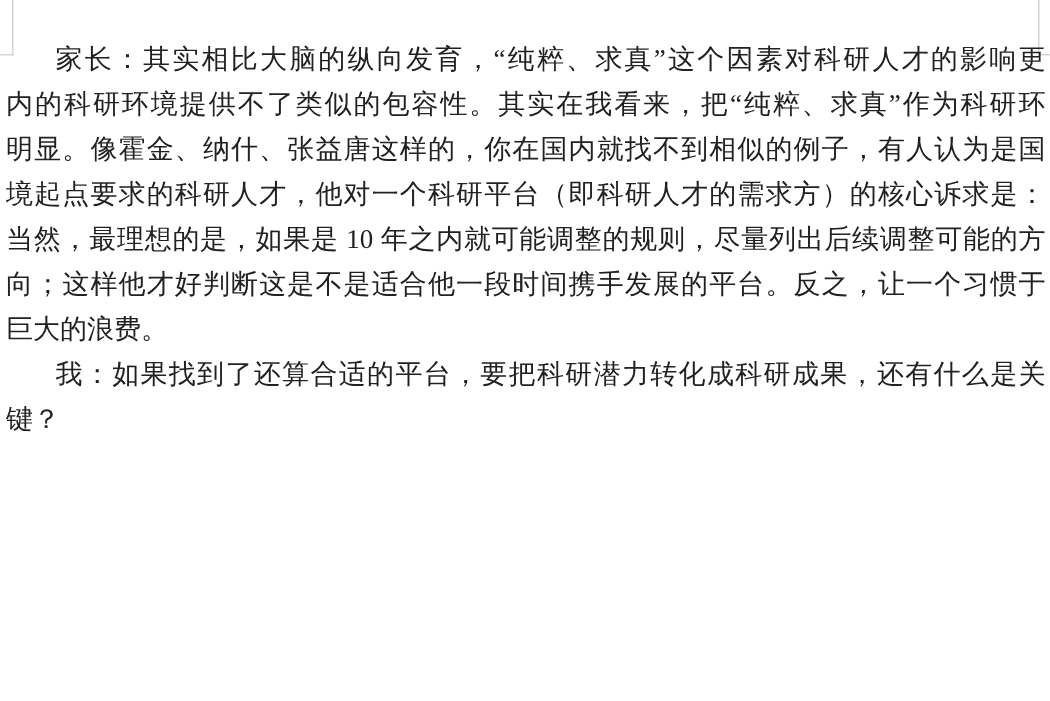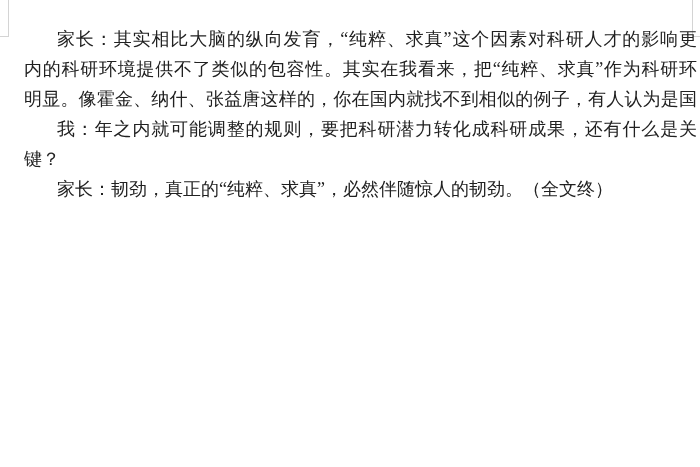--- a/index.html
+++ b/index.html
@@ -40,21 +40,20 @@
     top: 24px;
     width: 693px;
     color: #212121;
     font-size: 18px;
     line-height: 30px;
   }
   .line {
     height: 30px;
     overflow: hidden;
     text-align: left;
-    margin-left: 20px;
   }
   
   .line.stretch {
     text-align: justify;
     text-align-last: justify;
     text-justify: inter-character;
   }
   
   .line.indent {
     padding-left: 33px;
@@ -71,19 +70,22 @@
 
 <div class="page">
 
   <div class="crop-mark tl"></div>
   <div class="crop-mark tr"></div>
 
   <div class="text-block">
     <div class="line indent stretch">家长：其实相比大脑的纵向发育，“纯粹、求真”这个因素对科研人才的影响更</div>
     <div class="line stretch">内的科研环境提供不了类似的包容性。其实在我看来，把“纯粹、求真”作为科研环</div>
     <div class="line stretch">明显。像霍金、纳什、张益唐这样的，你在国内就找不到相似的例子，有人认为是国</div>
-    <div class="line indent stretch">我：年之内就可能调整的规则，要把科研潜力转化成科研成果，还有什么是关</div>
+    <div class="line stretch">境起点要求的科研人才，他对一个科研平台（即科研人才的需求方）的核心诉求是：</div>
+    <div class="line stretch">当然，最理想的是，如果是 10 年之内就可能调整的规则，尽量列出后续调整可能的方</div>
+    <div class="line stretch">向；这样他才好判断这是不是适合他一段时间携手发展的平台。反之，让一个习惯于</div>
+    <div class="line">巨大的浪费。</div>
+    <div class="line indent stretch">我：如果找到了还算合适的平台，要把科研潜力转化成科研成果，还有什么是关</div>
     <div class="line">键？</div>
-    <div class="line indent">家长：韧劲，真正的“纯粹、求真”，必然伴随惊人的韧劲。（全文终）</div>
     <div class="line blank"></div>
   </div>
 
 </div>
 
 </body></html>

